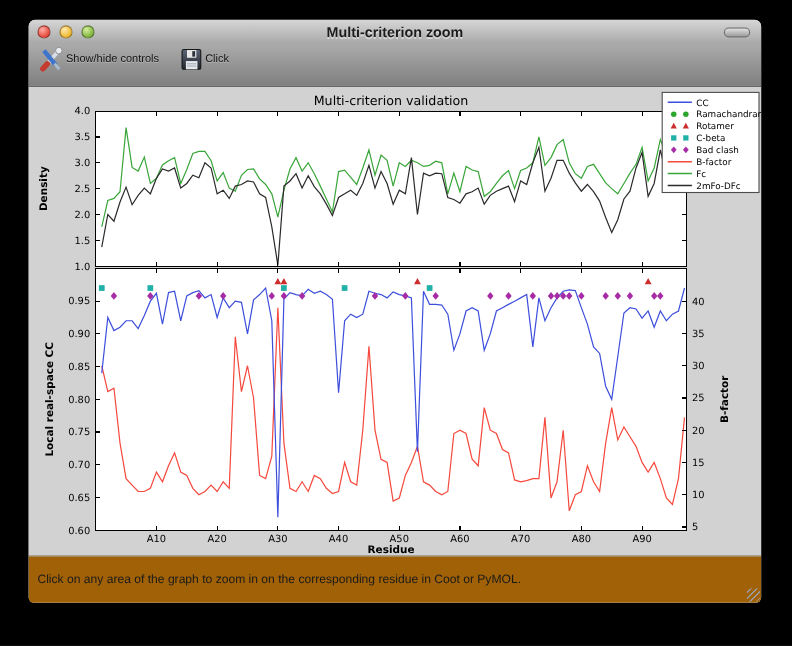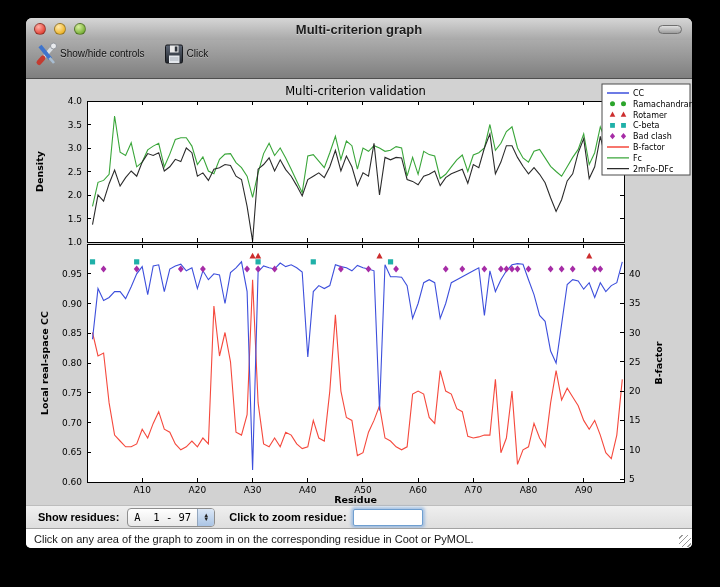--- a/index.html
+++ b/index.html
@@ -33,38 +33,38 @@
     background:linear-gradient(#ffffff,#e9e9e9);display:flex;align-items:center;overflow:hidden;box-sizing:content-box;}
   .popup .val{flex:1;font-family:"DejaVu Sans Mono",monospace;font-weight:normal;font-size:10.5px;
     padding-left:6px;white-space:pre;}
   .stepper{width:16px;height:17px;background:linear-gradient(#dce8f7,#aac4e4);border-left:1px solid #93a6bd;
     display:flex;flex-direction:column;align-items:center;justify-content:center;line-height:4px;}
   .stepper span{font-size:6px;color:#222;}
   .lab2{margin-left:14px;}
   .zoominput{margin-left:6px;width:62px;height:15px;border:1px solid #6f9fd0;border-radius:2px;
     background:#fff;outline:none;box-shadow:0 0 3px 2px rgba(110,160,220,.55);font-size:11px;padding:0 3px;}
   
-  .status{flex:1;background:#ffffff;border-top:1px solid #a2a2a2;display:flex;align-items:center;
+  .status{flex:1;background:#a16207;border-top:1px solid #a2a2a2;display:flex;align-items:center;
     font-size:11px;color:#1a1a1a;position:relative;}
   .status .txt{margin-left:8px;}
   .grip{position:absolute;right:1px;bottom:1px;width:12px;height:12px;
     background:repeating-linear-gradient(135deg,transparent 0 2px,#9a9a9a 2px 3px,transparent 3px 4px);}
 </style>
 </head>
 <body>
 
 <div class="window">
 
   <div class="titlebar">
     <div class="lights">
       <div class="light red"></div>
       <div class="light yellow"></div>
       <div class="light green"></div>
     </div>
-    <div class="title">Multi-criterion graph</div>
+    <div class="title">Multi-criterion zoom</div>
     <div class="widget"></div>
   </div>
 
   <div class="toolbar">
     <div class="tbitem">
       <svg width="26" height="26" viewBox="0 0 26 26">
         <line x1="19.5" y1="5" x2="7.5" y2="19" stroke="#d8dde3" stroke-width="3.5"></line>
         <circle cx="19.5" cy="5" r="3" fill="#e9ebee" stroke="#8a8f96" stroke-width="0.9"></circle>
         <line x1="9" y1="17" x2="5" y2="21.5" stroke="#c43b30" stroke-width="5" stroke-linecap="round"></line>
         <line x1="6" y1="5" x2="16.5" y2="18" stroke="#3f74cc" stroke-width="4"></line>
@@ -263,31 +263,19 @@
           <line x1="581" y1="68" x2="603" y2="68" stroke="#f5493d" stroke-width="1.3"></line>
           <text x="607" y="71" font-size="8" font-family="&quot;DejaVu Sans&quot;,sans-serif">B-factor</text>
           <line x1="581" y1="78.80000000000001" x2="603" y2="78.80000000000001" stroke="#3aa63a" stroke-width="1.3"></line>
           <text x="607" y="81.80000000000001" font-size="8" font-family="&quot;DejaVu Sans&quot;,sans-serif">Fc</text>
           <line x1="581" y1="89.60000000000001" x2="603" y2="89.60000000000001" stroke="#2b2b2b" stroke-width="1.3"></line>
           <text x="607" y="92.60000000000001" font-size="8" font-family="&quot;DejaVu Sans&quot;,sans-serif">2mFo-DFc</text>
         </g>
       </svg>
   </div>
 
-  <div class="controls">
-    <span class="lab1">Show residues:</span>
-    <div class="popup">
-      <span class="val">A  1 - 97</span>
-      <div class="stepper">
-        <span>▲</span>
-          <span>▼</span>
-      </div>
-    </div>
-    <span class="lab2">Click to zoom residue:</span>
-    <input class="zoominput" type="text" value="" style="">
-  </div>
 
   <div class="status">
     <span class="txt">Click on any area of the graph to zoom in on the corresponding residue in Coot or PyMOL.</span>
     <div class="grip"></div>
   </div>
 
 </div>
 
 </body></html>

